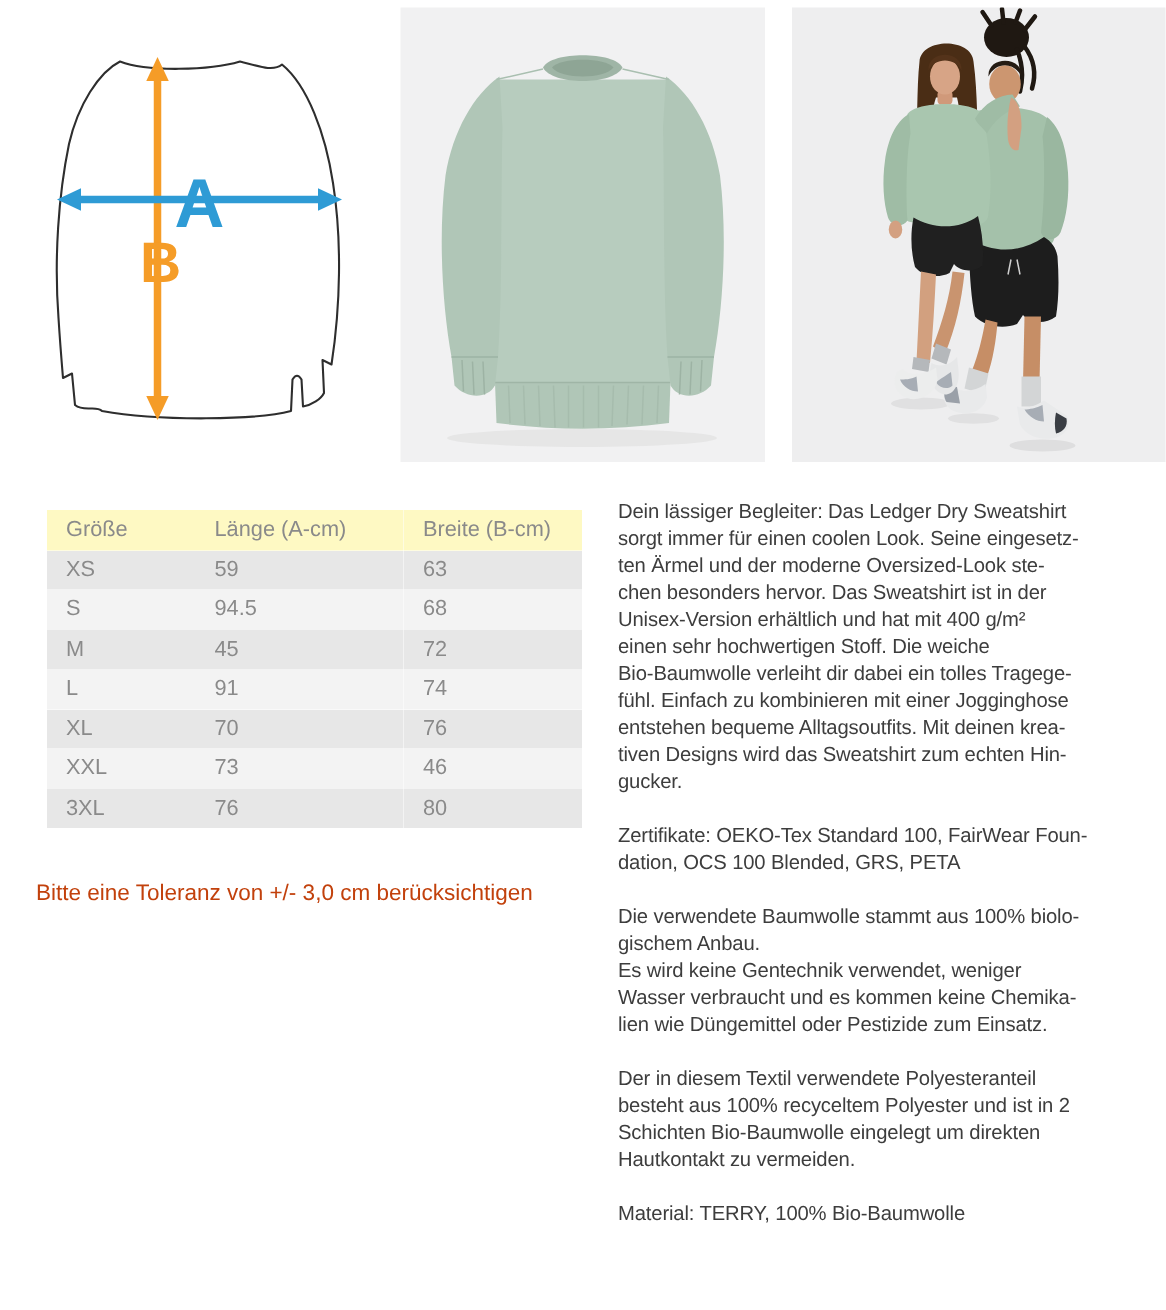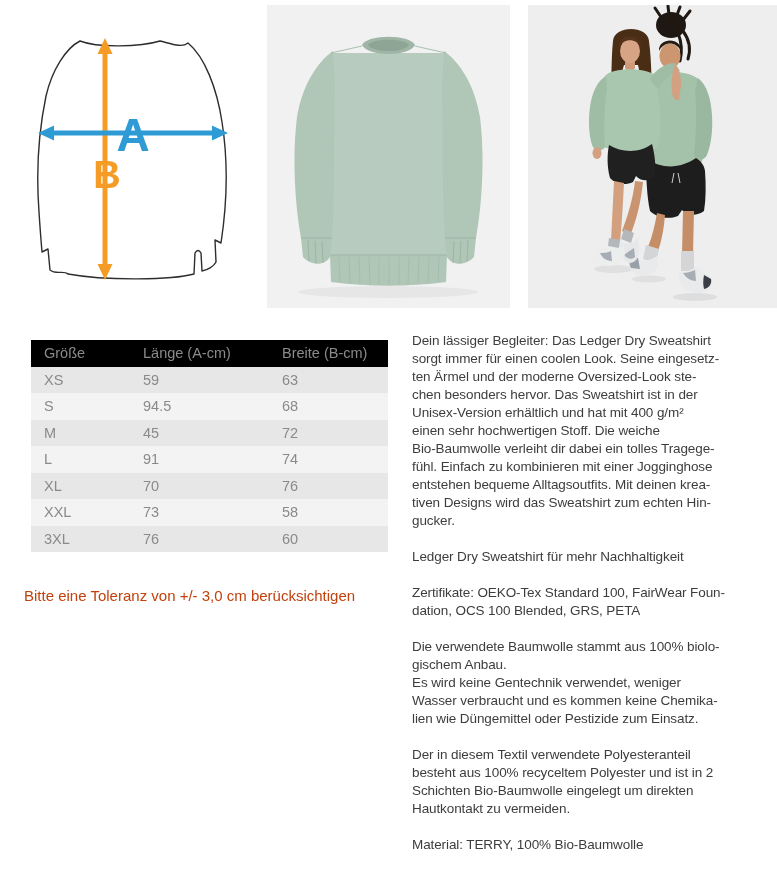--- a/index.html
+++ b/index.html
@@ -20,21 +20,21 @@
     border-collapse:collapse;table-layout:fixed;
     font-size:14.5px;color:#8a8a8a;
   }
   table.size-table col.c1{width:99px;}
   table.size-table col.c2{width:139px;}
   table.size-table col.c3{width:119px;}
   table.size-table th,table.size-table td{
     height:26.5px;padding:0 0 0 13px;text-align:left;font-weight:normal;
     white-space:nowrap;overflow:hidden;
   }
-  table.size-table thead tr{background:#000000;margin-top:40px;}
+  table.size-table thead tr{background:#fef9c3;margin-top:40px;}
   table.size-table tbody tr:nth-child(odd){background:#e7e7e7;}
   table.size-table tbody tr:nth-child(even){background:#f3f3f3;}
   
   .tolerance{left:24px;top:587px;font-size:15px;color:#c2410c;}
   
   .description{left:412px;top:332px;width:364px;font-size:13.5px;line-height:18px;color:#3d3d3d;letter-spacing:-0.1px;}
   .description p{margin:0 0 18px 0;white-space:pre-line;}
 </style>
 </head>
 <body>
@@ -224,45 +224,44 @@
       <td>74</td>
     </tr>
     <tr>
       <td>XL</td>
       <td>70</td>
       <td>76</td>
     </tr>
     <tr>
       <td>XXL</td>
       <td>73</td>
-      <td>58</td>
+      <td>46</td>
     </tr>
     <tr>
       <td>3XL</td>
       <td>76</td>
-      <td>60</td>
+      <td>80</td>
     </tr>
   </tbody>
 </table>
 
 <div class="abs tolerance">Bitte eine Toleranz von +/- 3,0 cm berücksichtigen</div>
 
 <div class="abs description">
   <p>Dein lässiger Begleiter: Das Ledger Dry Sweatshirt
 sorgt immer für einen coolen Look. Seine eingesetz-
 ten Ärmel und der moderne Oversized-Look ste-
 chen besonders hervor. Das Sweatshirt ist in der
 Unisex-Version erhältlich und hat mit 400 g/m²
 einen sehr hochwertigen Stoff. Die weiche
 Bio-Baumwolle verleiht dir dabei ein tolles Tragege-
 fühl. Einfach zu kombinieren mit einer Jogginghose
 entstehen bequeme Alltagsoutfits. Mit deinen krea-
 tiven Designs wird das Sweatshirt zum echten Hin-
 gucker.</p>
-  <p>Ledger Dry Sweatshirt für mehr Nachhaltigkeit</p>
   <p>Zertifikate: OEKO-Tex Standard 100, FairWear Foun-
 dation, OCS 100 Blended, GRS, PETA</p>
   <p>Die verwendete Baumwolle stammt aus 100% biolo-
 gischem Anbau.
 Es wird keine Gentechnik verwendet, weniger
 Wasser verbraucht und es kommen keine Chemika-
 lien wie Düngemittel oder Pestizide zum Einsatz.</p>
   <p>Der in diesem Textil verwendete Polyesteranteil
 besteht aus 100% recyceltem Polyester und ist in 2
 Schichten Bio-Baumwolle eingelegt um direkten

